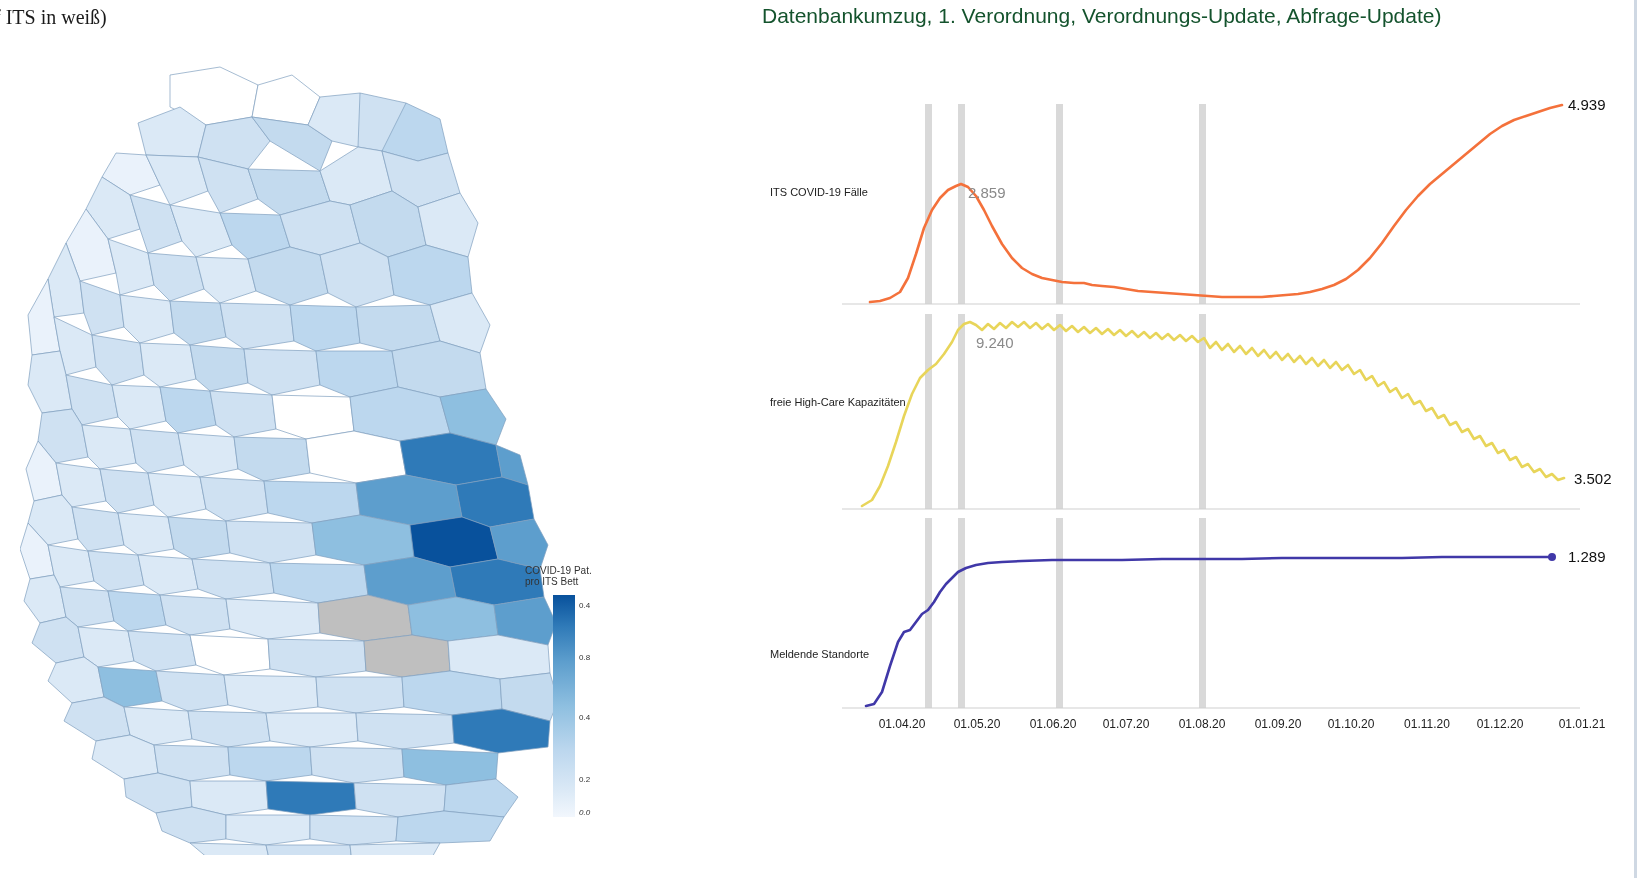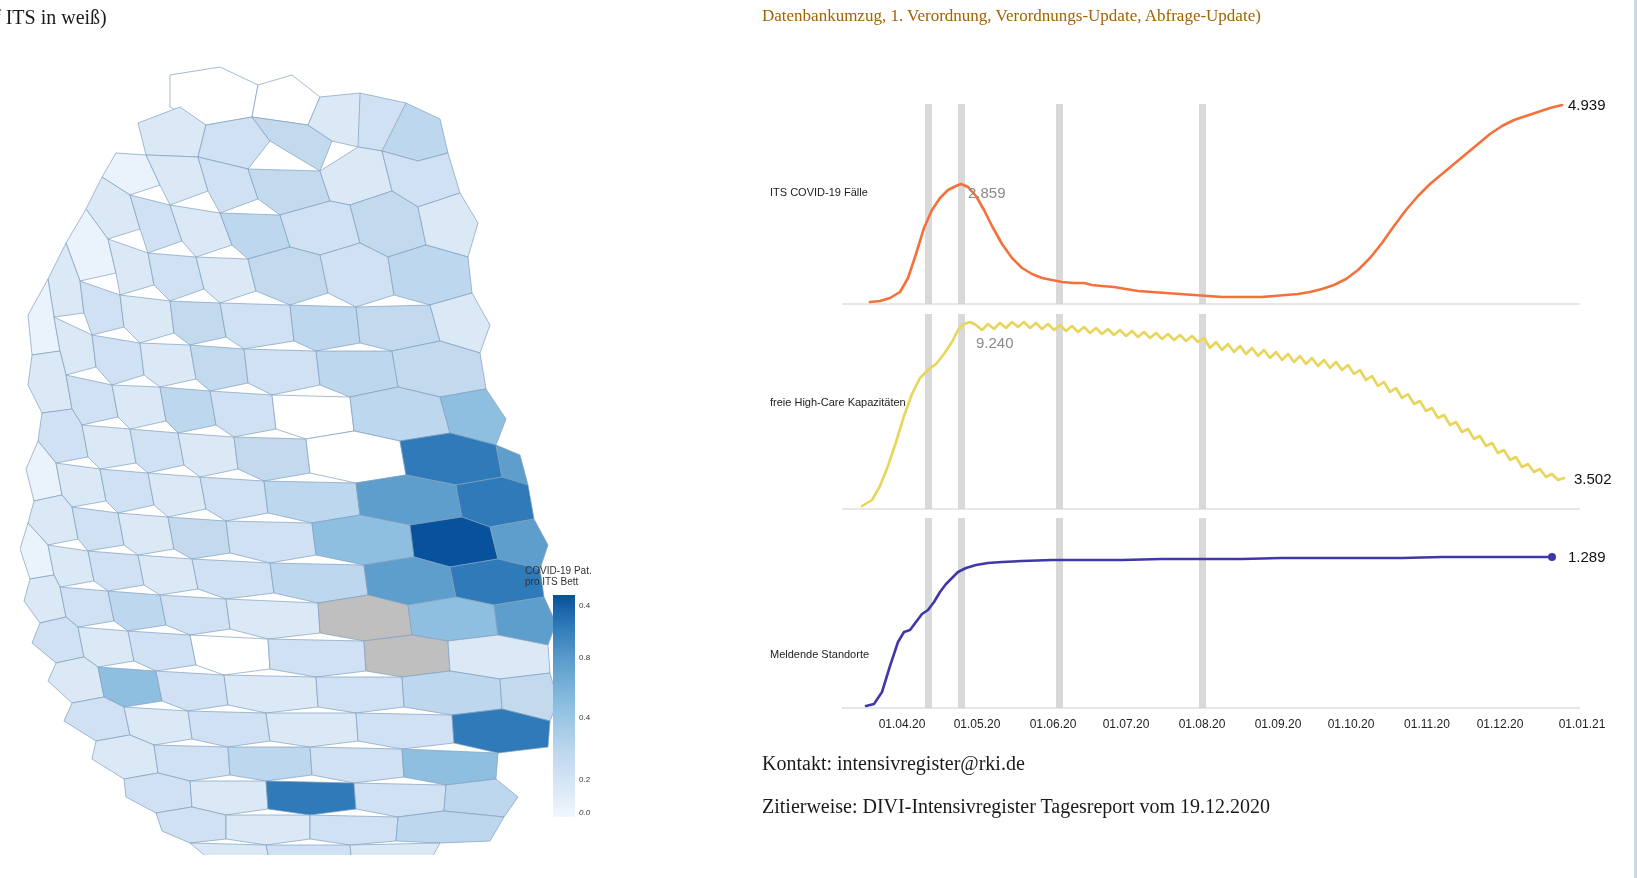--- a/index.html
+++ b/index.html
@@ -69,24 +69,24 @@
   
   #right-panel {
     position: absolute;
     left: 762px; top: 0;
     width: 875px; height: 878px;
   }
   #right-title {
     position: absolute;
     left: 0; top: 0;
     width: 800px;
-    font-family: Liberation Serif, serif;
-    font-size: 17px;
+    font-family: Liberation Sans, sans-serif;
+    font-size: 21px;
     line-height: 32px;
-    color: #a16207;
+    color: #14532d;
   }
   #charts-wrap {
     position: absolute;
     left: 0; top: 86px;
     width: 875px; height: 650px;
   }
   #charts-svg { display: block; }
 
   .panel-label {
     font-family: "Liberation Sans", sans-serif;
@@ -339,17 +339,15 @@
         <text class="axis-tick" x="440" y="642" text-anchor="middle">01.08.20</text>
         <text class="axis-tick" x="516" y="642" text-anchor="middle">01.09.20</text>
         <text class="axis-tick" x="589" y="642" text-anchor="middle">01.10.20</text>
         <text class="axis-tick" x="665" y="642" text-anchor="middle">01.11.20</text>
         <text class="axis-tick" x="738" y="642" text-anchor="middle">01.12.20</text>
         <text class="axis-tick" x="820" y="642" text-anchor="middle">01.01.21</text>
       </g>
     </svg>
   </div>
 
-  <div id="contact">Kontakt: intensivregister@rki.de</div>
-  <div id="citation">Zitierweise: DIVI-Intensivregister Tagesreport vom 19.12.2020</div>
 </div>
 
 <div id="right-edge-line"></div>
 
 </body></html>

